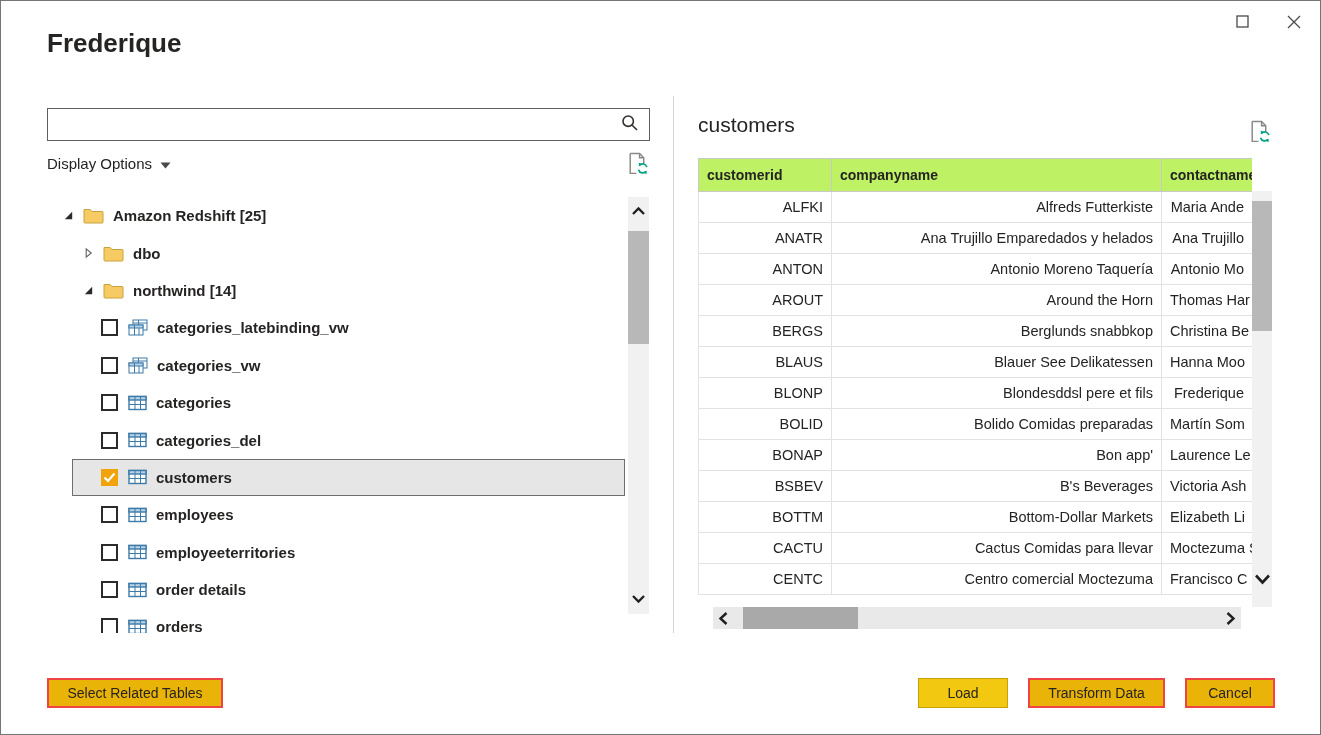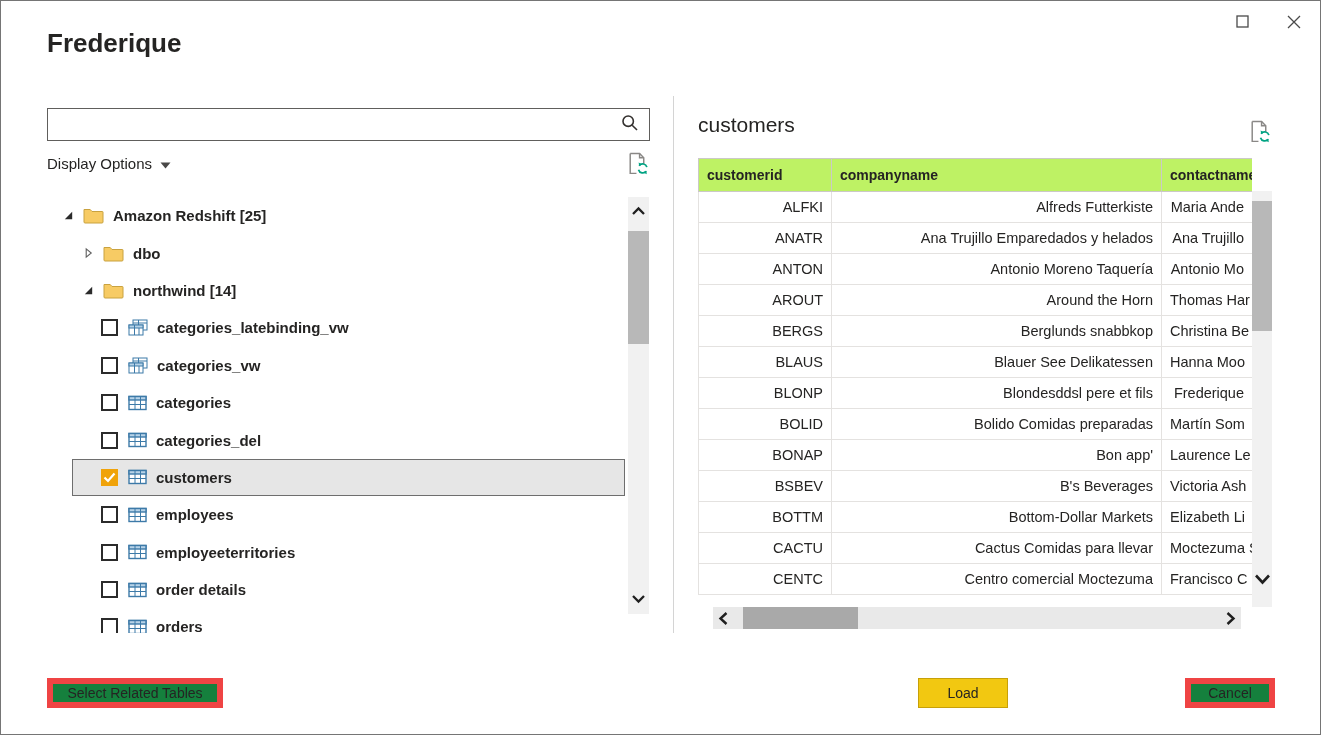--- a/index.html
+++ b/index.html
@@ -62,21 +62,21 @@
 
   .table-wrap{position:absolute;left:697px;top:157px;width:554px;height:449px;overflow:hidden;}
   table{border-collapse:collapse;table-layout:fixed;width:100%;}
   th{background:#bef264;font-weight:700;font-size:14px;text-align:left;height:33px;padding:0 8px;border:1px solid #cbc9c7;white-space:nowrap;overflow:hidden;color:#252423;}
   td{height:31px;font-size:14.5px;padding:0 8px;border-right:1px solid #e4e2e0;border-bottom:1px solid #e4e2e0;white-space:nowrap;overflow:hidden;text-align:right;}
   td:first-child{border-left:1px solid #e4e2e0;}
   th:nth-child(1){width:133px;}
   th:nth-child(2){width:330px;}
   th:nth-child(3){width:91px;}
 
-  .btn{position:absolute;height:30px;background:#15803d;border:6px solid #ef4444;font-size:14px;font-family:"Liberation Sans","DejaVu Sans",sans-serif;color:#252423;cursor:pointer;}
+  .btn{position:absolute;height:30px;background:#eab308;border:2px solid #ef4444;font-size:14px;font-family:"Liberation Sans","DejaVu Sans",sans-serif;color:#252423;cursor:pointer;}
   .btn-select{left:46px;top:677px;width:176px;}
   .btn-load{left:917px;top:677px;width:90px;background:var(--accent);border:1px solid #c7a008;}
   .btn-transform{left:1027px;top:677px;width:137px;}
   .btn-cancel{left:1184px;top:677px;width:90px;}
 </style>
 </head>
 <body>
 
 <div class="window">
 
@@ -431,15 +431,16 @@
     <span class="thumb"></span>
     <span class="sb-arrow-h right-a">
       <svg width="11" height="15" viewBox="0 0 11 15">
           <path d="M2.5 2 L8.5 7.5 L2.5 13" fill="none" stroke="#1f1f1f" stroke-width="2.4"></path>
         </svg>
     </span>
   </div>
 
   <button class="btn btn-select">Select Related Tables</button>
   <button class="btn btn-load">Load</button>
+  <button class="btn btn-transform">Transform Data</button>
   <button class="btn btn-cancel">Cancel</button>
 
 </div>
 
 </body></html>

